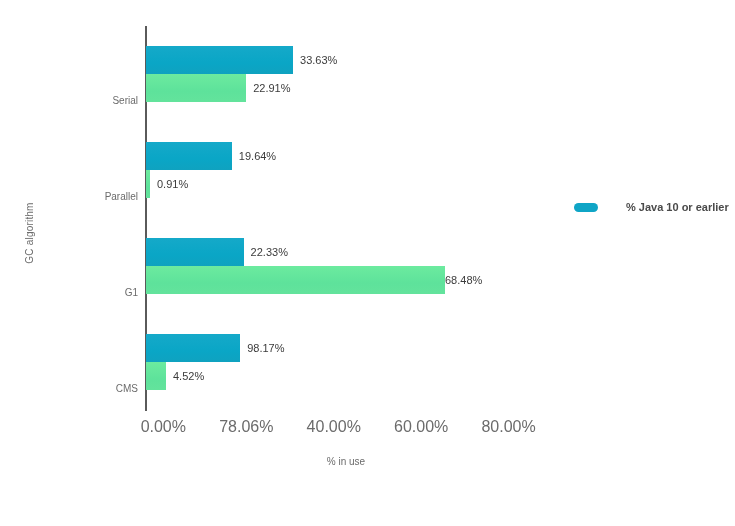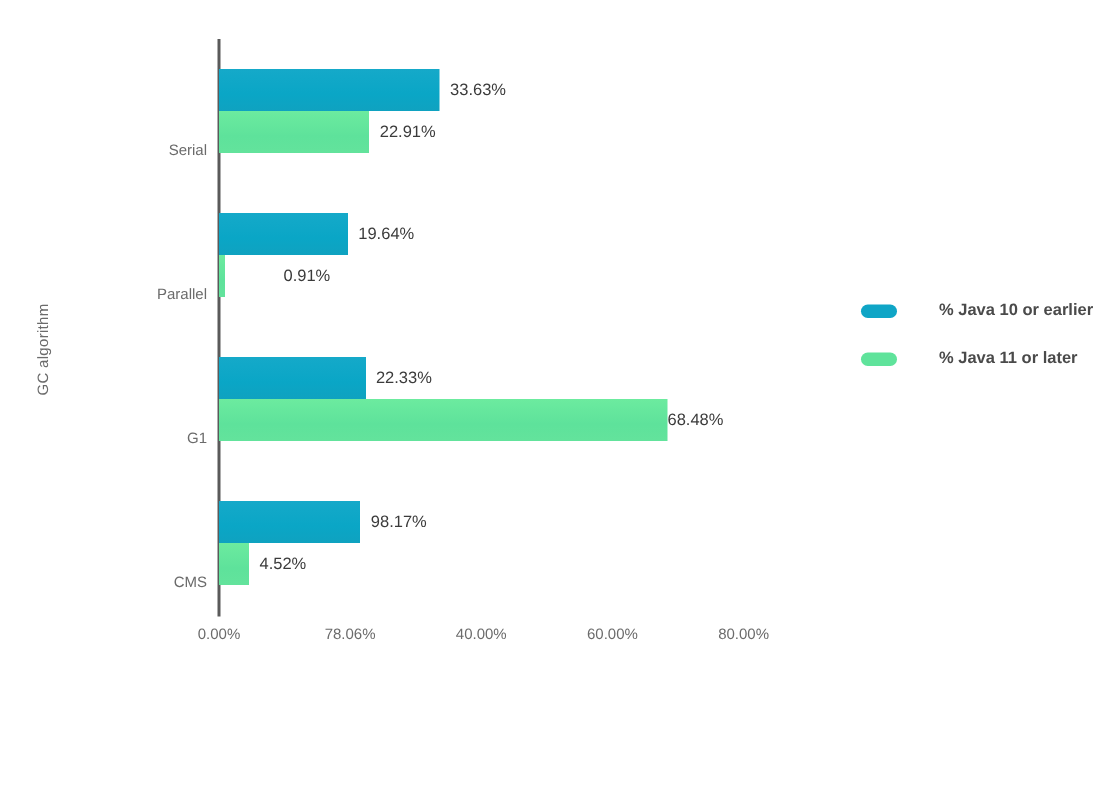--- a/index.html
+++ b/index.html
@@ -111,22 +111,22 @@
   .x-ticks {
     position: absolute;
     left: 0; top: 0;
     width: 735px; height: 0;
   }
   .x-tick {
     position: absolute;
     top: 418px;
     width: 80px;
     margin-left: -40px;
-    text-align: center;
-    font-size: 10px;
+    text-align: right;
+    font-size: 16px;
     color: #6b6b6b;
     white-space: nowrap;
   }
   .x-axis-title {
     position: absolute;
     top: 456px;
     left: 146px;
     width: 400px;
     text-align: center;
     font-size: 10px;
@@ -196,21 +196,21 @@
           <div class="bar-label" style="left: 100.153px;">22.91%</div>
         </div>
       </div>
       <div class="cat-group" style="top: 116px;">
         <div class="bar-row">
           <div class="bar s0" title="Parallel — % Java 10 or earlier: 19.64%" style="width: 85.8579px;"></div>
           <div class="bar-label" style="left: 85.8579px;">19.64%</div>
         </div>
         <div class="bar-row">
           <div class="bar s1" title="Parallel — % Java 11 or later: 0.91%" style="width: 3.97814px;"></div>
-          <div class="bar-label" style="left: 3.97814px; margin-left: 32px;">0.91%</div>
+          <div class="bar-label" style="left: 3.97814px;">0.91%</div>
         </div>
       </div>
       <div class="cat-group" style="top: 212px;">
         <div class="bar-row">
           <div class="bar s0" title="G1 — % Java 10 or earlier: 22.33%" style="width: 97.6175px;"></div>
           <div class="bar-label" style="left: 97.6175px;">22.33%</div>
         </div>
         <div class="bar-row">
           <div class="bar s1" title="G1 — % Java 11 or later: 68.48%" style="width: 299.366px;"></div>
           <div class="bar-label" style="left: 292px;">68.48%</div>
@@ -229,25 +229,22 @@
     </div>
 
   <div class="x-ticks" id="x-ticks">
       <div class="x-tick" style="left: 146px;">0.00%</div>
       <div class="x-tick" style="left: 233.432px;">78.06%</div>
       <div class="x-tick" style="left: 320.863px;">40.00%</div>
       <div class="x-tick" style="left: 408.295px;">60.00%</div>
       <div class="x-tick" style="left: 495.727px;">80.00%</div>
     </div>
 
+  <div class="x-axis-title">% in use</div>
 
   <div class="legend" id="legend">
       <div class="legend-item">
         <span class="legend-swatch" style="background: rgb(15, 165, 198);"></span>
         <span class="legend-text">% Java 10 or earlier</span>
       </div>
-      <div class="legend-item">
-        <span class="legend-swatch" style="background: rgb(95, 227, 155);"></span>
-        <span class="legend-text">% Java 11 or later</span>
-      </div>
     </div>
 
 </div>
 
 </body></html>

